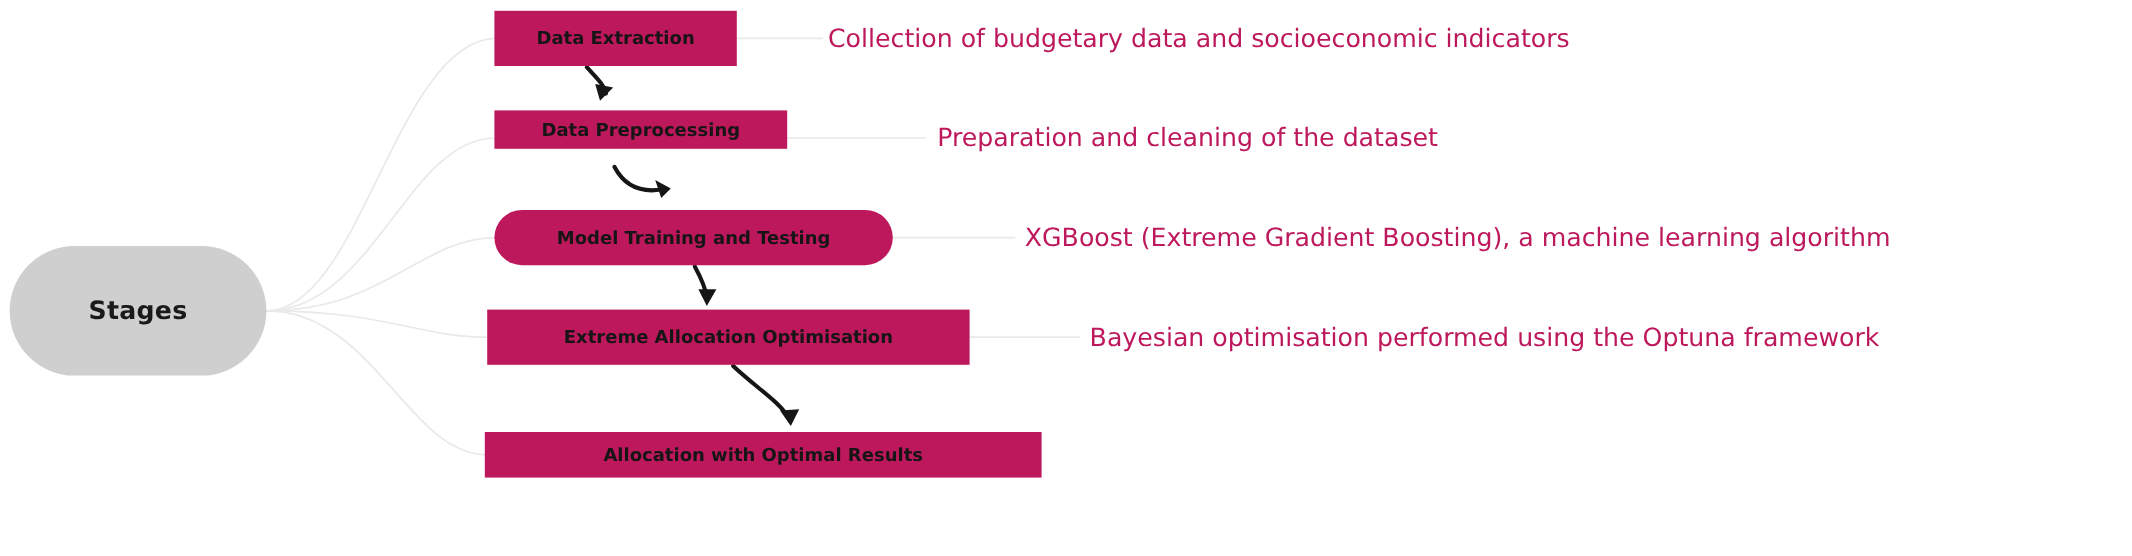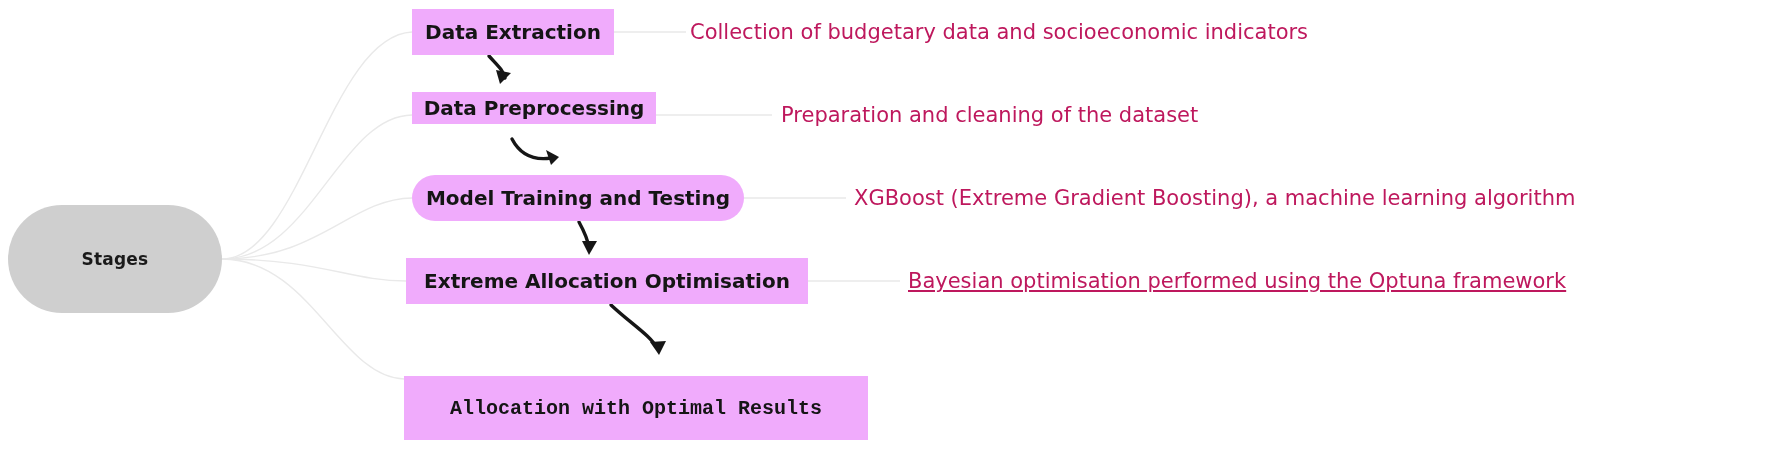--- a/index.html
+++ b/index.html
@@ -27,32 +27,32 @@
   }
   .root-node {
     position: absolute;
     display: flex;
     align-items: center;
     justify-content: center;
     background: #cfcfcf;
     border-radius: 80px;
     color: #1a1a1a;
     font-weight: bold;
-    font-size: 17px;
+    font-size: 21px;
     letter-spacing: 0.2px;
   }
   .stage-box {
     position: absolute;
     display: flex;
     align-items: center;
     justify-content: center;
-    background: #f0abfc;
+    background: #be185d;
     color: #151515;
     font-weight: bold;
-    font-size: 20px;
+    font-size: 15px;
     white-space: nowrap;
     padding: 0 16px;
     box-sizing: border-box;
   }
   .stage-desc {
     position: absolute;
     color: #be185d;
     font-weight: normal;
     font-size: 21px;
     white-space: nowrap;
@@ -115,21 +115,21 @@
   <div class="stage-box" style="left:412px; top:175px; width:332px; height:46px;border-radius:23px;">
     <span>Model Training and Testing</span>
   </div>
   <div class="stage-desc" style="left:854px; top:188px;">
     <span>XGBoost (Extreme Gradient Boosting), a machine learning algorithm</span>
   </div>
 
   <div class="stage-box" style="left:406px; top:258px; width:402px; height:46px;">
     <span>Extreme Allocation Optimisation</span>
   </div>
-  <div class="stage-desc" style="left:908px; top:271px;text-decoration:underline;">
+  <div class="stage-desc" style="left:908px; top:271px;">
     <span>Bayesian optimisation performed using the Optuna framework</span>
   </div>
 
-  <div class="stage-box" style="left:404px; top:376px; width:464px; height:64px;font-family:Liberation Mono, monospace;">
+  <div class="stage-box" style="left:404px; top:360px; width:464px; height:38px;">
     <span>Allocation with Optimal Results</span>
   </div>
 
 </div>
 
 </body></html>

